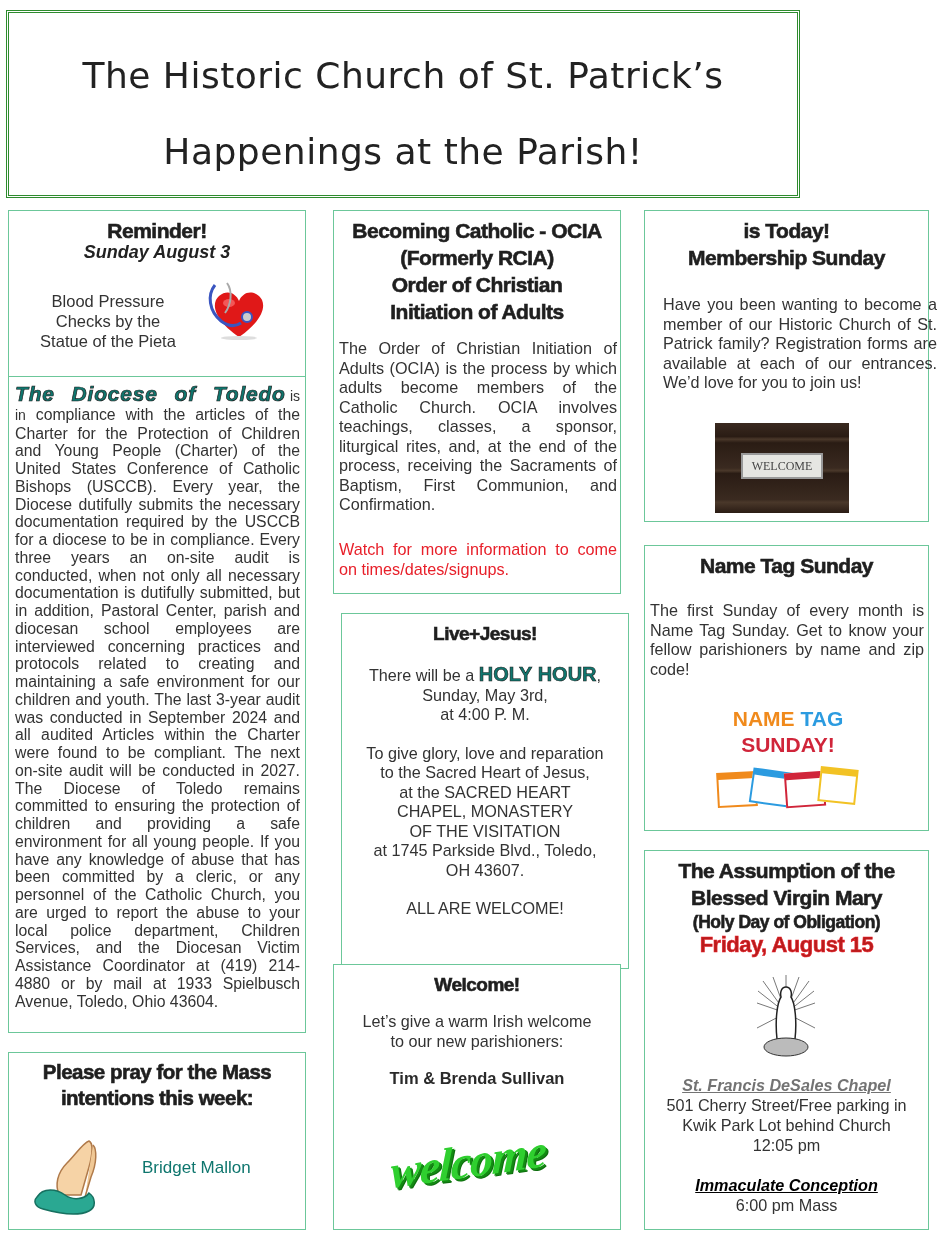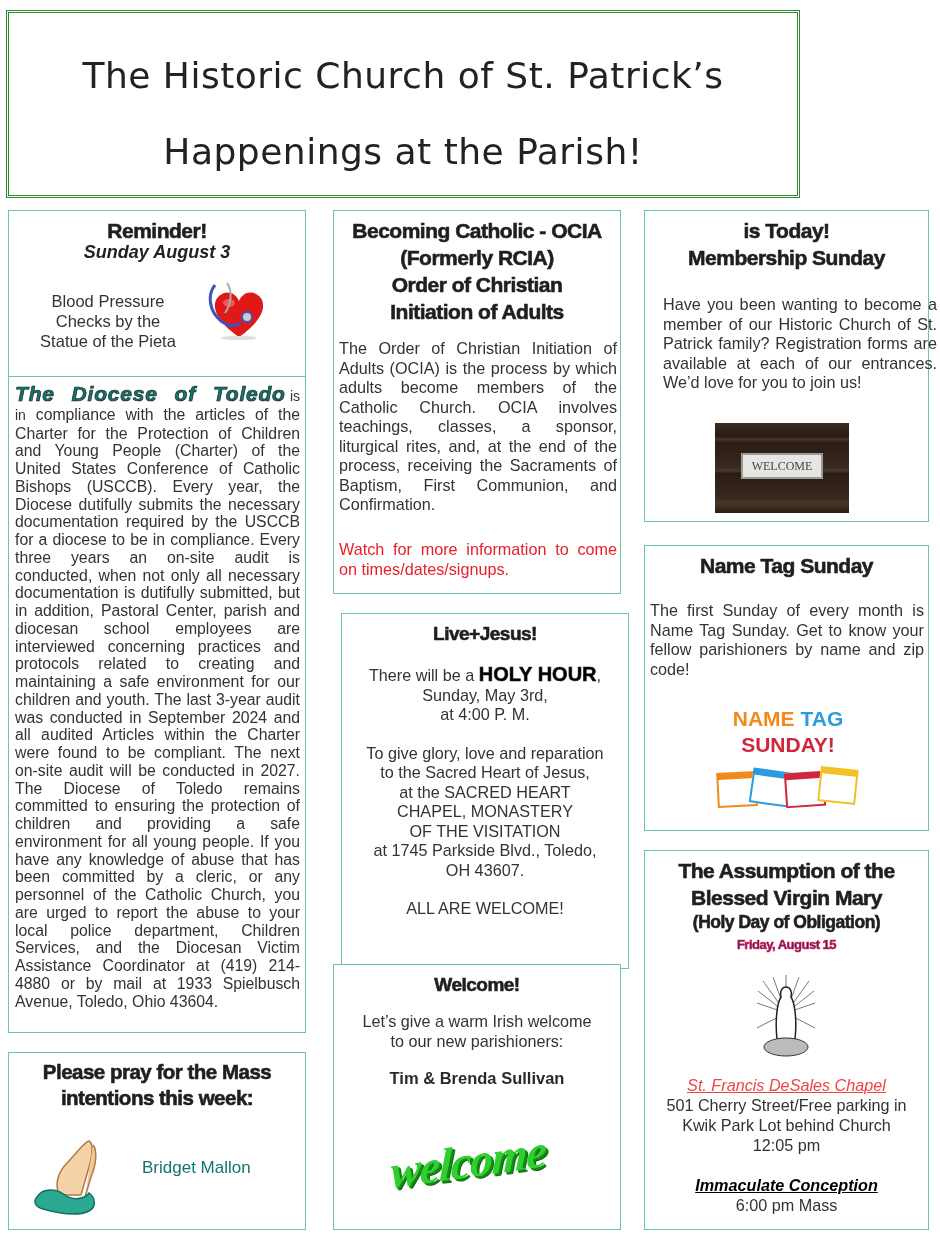--- a/index.html
+++ b/index.html
@@ -68,21 +68,21 @@
   </div>
   <div class="body just" style="position:absolute; left:5px; top:128px; width:278px;">
     <span>The </span><span style="font-weight:normal;">Order of Christian Initiation of Adults (OCIA)</span><span> is the process by which adults become members of the Catholic Church. OCIA involves teachings, classes, a sponsor, liturgical rites, and, at the end of the process, receiving the Sacraments of Baptism, First Communion, and Confirmation.</span>
   </div>
   <div class="body just red" style="position:absolute; left:5px; top:329px; width:278px;">Watch for more information to come on times/dates/signups.</div>
 </div>
 
 <div class="box" style="left:333px; top:613px; width:288px; height:356px;margin-left:8px;">
   <div class="hd" style="margin-top:6px; font-size:19px;">Live+Jesus!</div>
   <div class="center body" style="margin-top:18px;">
-    <span>There will be a </span><span style="font-weight:bold; font-size:20px; -webkit-text-stroke:0.6px #1f1f1f; color:#000000;">HOLY HOUR</span><span>,</span>
+    <span>There will be a </span><span style="font-weight:bold; font-size:20px; -webkit-text-stroke:0.6px #1f1f1f; color:#0f766e;">HOLY HOUR</span><span>,</span>
     <div>Sunday, May 3rd,</div>
     <div>at 4:00 P. M.</div>
   </div>
   <div class="center body" style="margin-top:19px;">
     <div>To give glory, love and reparation</div>
     <div>to the Sacred Heart of Jesus,</div>
     <div>at the SACRED HEART</div>
     <div>CHAPEL, MONASTERY</div>
     <div>OF THE VISITATION</div>
     <div>at 1745 Parkside Blvd., Toledo,</div>
@@ -125,40 +125,40 @@
     <div style="position:absolute; left:68px; top:4px; width:36px; height:26px; border:2px solid #d0253a; border-top:7px solid #d0253a; background:#fff; transform:rotate(-4deg);"></div>
     <div style="position:absolute; left:102px; top:0px; width:34px; height:26px; border:2px solid #f2c224; border-top:7px solid #f2c224; background:#fff; transform:rotate(6deg);"></div>
   </div>
 </div>
 
 <div class="box" style="left:644px; top:850px; width:285px; height:380px;">
   <div style="margin-top:6px;">
     <div class="hd">The Assumption of the</div>
     <div class="hd">Blessed Virgin Mary</div>
     <div class="hd" style="font-size:17.5px; line-height:22px;">(Holy Day of Obligation)</div>
-    <div class="hd" style="font-size:13px; line-height:24px; color:#4c1d95; -webkit-text-stroke:0.6px #e8202a;">Friday, August 15</div>
+    <div class="hd" style="font-size:22px; line-height:24px; color:#b91c1c; -webkit-text-stroke:0.6px #e8202a;">Friday, August 15</div>
   </div>
   <svg class="img" style="left:110px; top:122px;" width="62" height="86" viewBox="0 0 62 86">
     <g stroke="#555" stroke-width="0.8">
       <line x1="31" y1="40" x2="31" y2="2"></line>
         <line x1="31" y1="40" x2="8" y2="8"></line>
         <line x1="31" y1="40" x2="54" y2="8"></line>
       <line x1="31" y1="40" x2="2" y2="30"></line>
         <line x1="31" y1="40" x2="60" y2="30"></line>
         <line x1="31" y1="40" x2="2" y2="55"></line>
       <line x1="31" y1="40" x2="60" y2="55"></line>
         <line x1="31" y1="40" x2="18" y2="4"></line>
         <line x1="31" y1="40" x2="44" y2="4"></line>
       <line x1="31" y1="40" x2="3" y2="18"></line>
         <line x1="31" y1="40" x2="59" y2="18"></line>
     </g>
     <path d="M31 14 C26 14 25 20 26 24 C22 30 20 48 22 66 L40 66 C42 48 40 30 36 24 C37 20 36 14 31 14 Z" fill="#fff" stroke="#222" stroke-width="1.5"></path>
     <ellipse cx="31" cy="74" rx="22" ry="9" fill="#bbb" stroke="#333" stroke-width="1"></ellipse>
   </svg>
   <div class="center" style="position:absolute; left:0; right:0; top:224px; font-size:16.2px; line-height:20px; color:#333;">
-    <div style="color:#ef4444; font-weight:normal; font-style:italic; text-decoration:underline;">St. Francis DeSales Chapel</div>
+    <div style="color:#737373; font-weight:bold; font-style:italic; text-decoration:underline;">St. Francis DeSales Chapel</div>
     <div>501 Cherry Street/Free parking in</div>
     <div>Kwik Park Lot behind Church</div>
     <div>12:05 pm</div>
     <div style="margin-top:20px; color:#000000; font-weight:bold; font-style:italic; text-decoration:underline;">Immaculate Conception</div>
     <div>6:00 pm Mass</div>
   </div>
 </div>
 
 </body></html>

